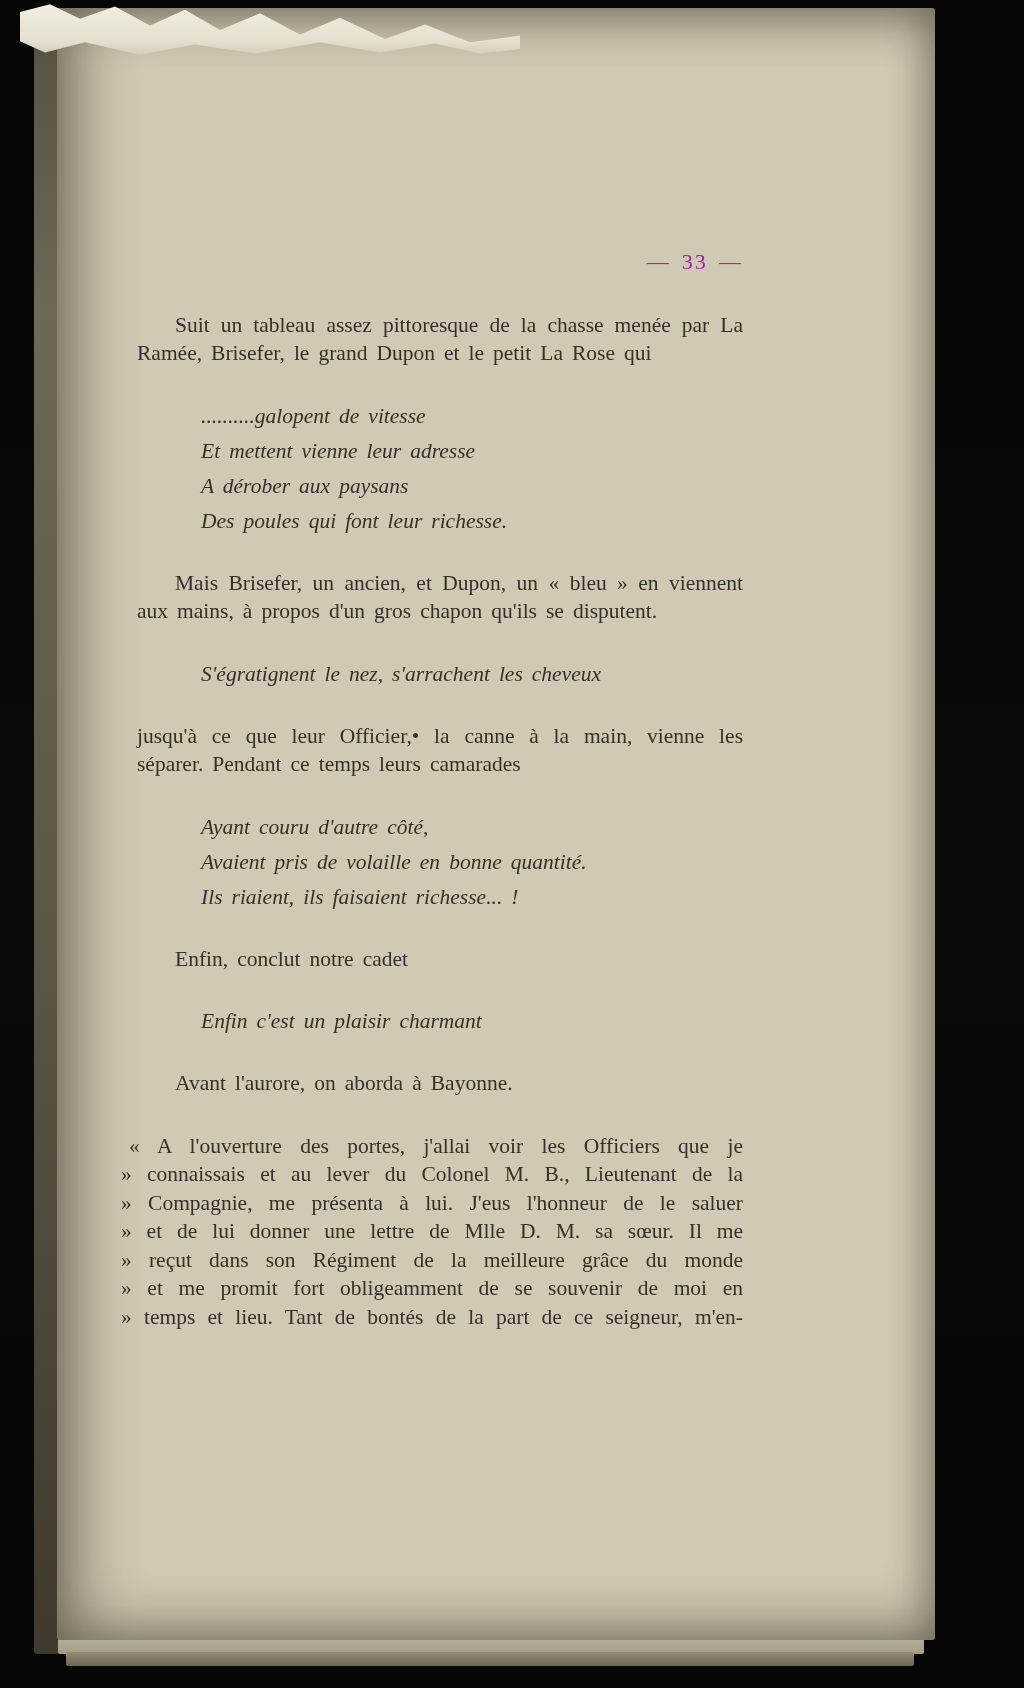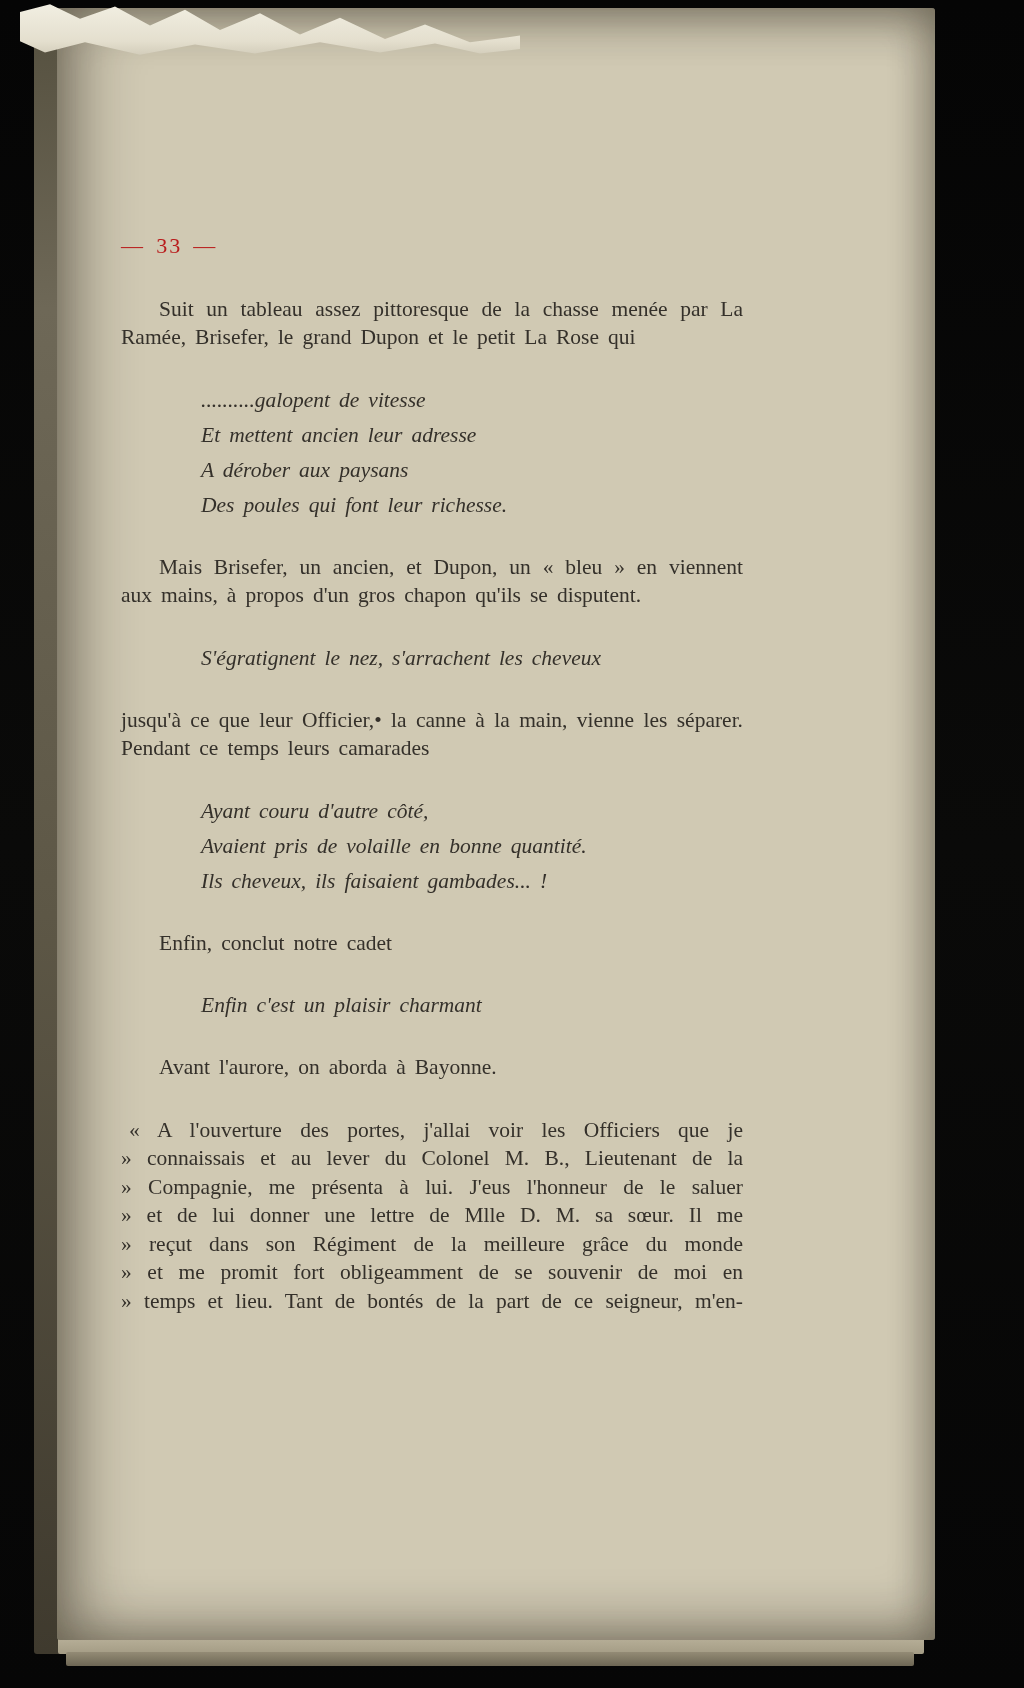--- a/index.html
+++ b/index.html
@@ -87,28 +87,28 @@
     left: 64px;
     top: 0;
     width: 622px;
     padding-top: 222px;
     color: #34302a;
     font-size: 21.5px;
     line-height: 28.5px;
     word-spacing: 0.17em;
   }
   .page-number {
-    text-align: left;
+    text-align: right;
     font-size: 22px;
     letter-spacing: 2px;
-    margin: 2px 0 34px 0;
-    color: #b91c1c;
+    margin: 18px 0 34px 0;
+    color: #a21caf;
   }
   .para {
-    margin: 0 0 34px 0;
+    margin: 0 0 34px 16px;
     text-align: justify;
   }
   .para.indent { text-indent: 38px; }
   .verse {
     margin: 0 0 34px 80px;
     font-style: italic;
     line-height: 28px;
   }
   .vline { white-space: nowrap; margin-top: 7px; }
   .quote { margin: 0; }
@@ -133,37 +133,37 @@
 
   <div class="paper">
     <div class="content">
 
       <div class="page-number">— 33 —</div>
 
       <p class="para indent">Suit un tableau assez pittoresque de la chasse menée par La Ramée, Brisefer, le grand Dupon et le petit La Rose qui</p>
 
       <div class="verse">
         <div class="vline">..........galopent de vitesse</div>
-        <div class="vline">Et mettent ancien leur adresse</div>
+        <div class="vline">Et mettent vienne leur adresse</div>
         <div class="vline">A dérober aux paysans</div>
         <div class="vline">Des poules qui font leur richesse.</div>
       </div>
 
       <p class="para indent">Mais Brisefer, un ancien, et Dupon, un « bleu » en viennent aux mains, à propos d'un gros chapon qu'ils se disputent.</p>
 
       <div class="verse">
         <div class="vline">S'égratignent le nez, s'arrachent les cheveux</div>
       </div>
 
       <p class="para">jusqu'à ce que leur Officier,• la canne à la main, vienne les séparer. Pendant ce temps leurs camarades</p>
 
       <div class="verse">
         <div class="vline">Ayant couru d'autre côté,</div>
         <div class="vline">Avaient pris de volaille en bonne quantité.</div>
-        <div class="vline">Ils cheveux, ils faisaient gambades... !</div>
+        <div class="vline">Ils riaient, ils faisaient richesse... !</div>
       </div>
 
       <p class="para indent">Enfin, conclut notre cadet</p>
 
       <div class="verse">
         <div class="vline">Enfin c'est un plaisir charmant</div>
       </div>
 
       <p class="para indent">Avant l'aurore, on aborda à Bayonne.</p>
 

